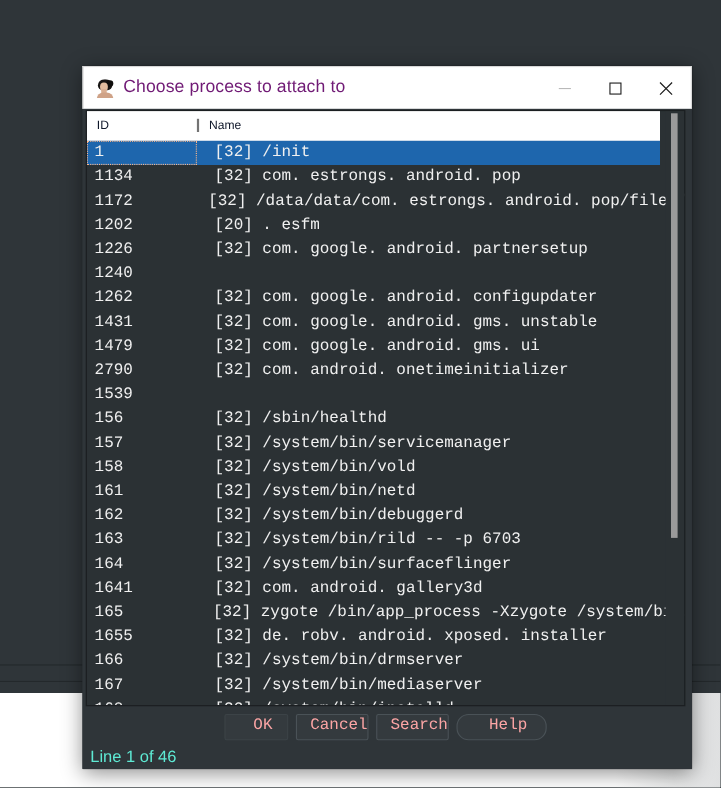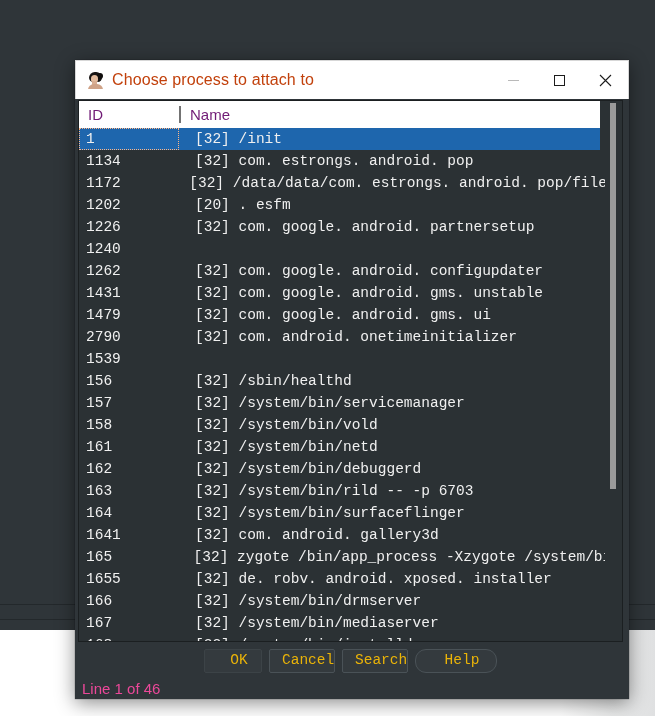--- a/index.html
+++ b/index.html
@@ -109,21 +109,21 @@
   .av-body {
     position: absolute;
     left: 1px; top: 12px;
     width: 15px; height: 6px;
     background: #cfa287;
     border-radius: 7px 7px 0 0;
   }
 
   .title-text {
     font-size: 16px;
-    color: #c2410c;
+    color: #701a75;
     letter-spacing: 0.1px;
     white-space: nowrap;
   }
 
   .win-btns {
     margin-left: auto;
     display: flex;
     height: 100%;
   }
   .win-btn {
@@ -173,22 +173,22 @@
   .list-header {
     display: flex;
     height: 27px;
     background: #ffffff;
     align-items: center;
     box-sizing: border-box;
     border-bottom: 1px solid #ffffff;
     width: 521px;
   }
   .hdr-cell {
-    font-size: 15px;
-    color: #701a75;
+    font-size: 11px;
+    color: #0f172a;
     padding-left: 9px;
     box-sizing: border-box;
     white-space: nowrap;
   }
   .hdr-cell.id { width: 100px; }
   .hdr-cell.name { flex: 1; border-left: 2px solid #737373; }
 
   .rows {
     position: relative;
   }
@@ -252,21 +252,21 @@
     width: 545px;
     height: 32px;
     display: flex;
     align-items: center;
     justify-content: center;
     gap: 7px;
   }
   .dlgbtn {
     font-family: "Liberation Mono", monospace;
     font-size: 14.5px;
-    color: #eab308;
+    color: #fca5a5;
     background: #343a3e;
     border: 1px solid #4a5257;
     border-radius: 2px;
     padding: 3px 0 4px 12px;
     box-sizing: border-box;
     text-align: center;
     line-height: 15px;
     cursor: default;
   }
   .dlgbtn.ok      { width: 58px; border-color: #3c4347; }
@@ -279,21 +279,21 @@
     position: absolute;
     left: 3px;
     top: 578px;
     width: 545px;
     height: 22px;
     display: flex;
     align-items: center;
   }
   .status-text {
     font-size: 15px;
-    color: #ec4899;
+    color: #5eead4;
     padding-left: 4px;
     white-space: nowrap;
   }
 </style>
 </head>
 <body>
 
 <div id="root">
 
   <div class="desk-line a"></div>

